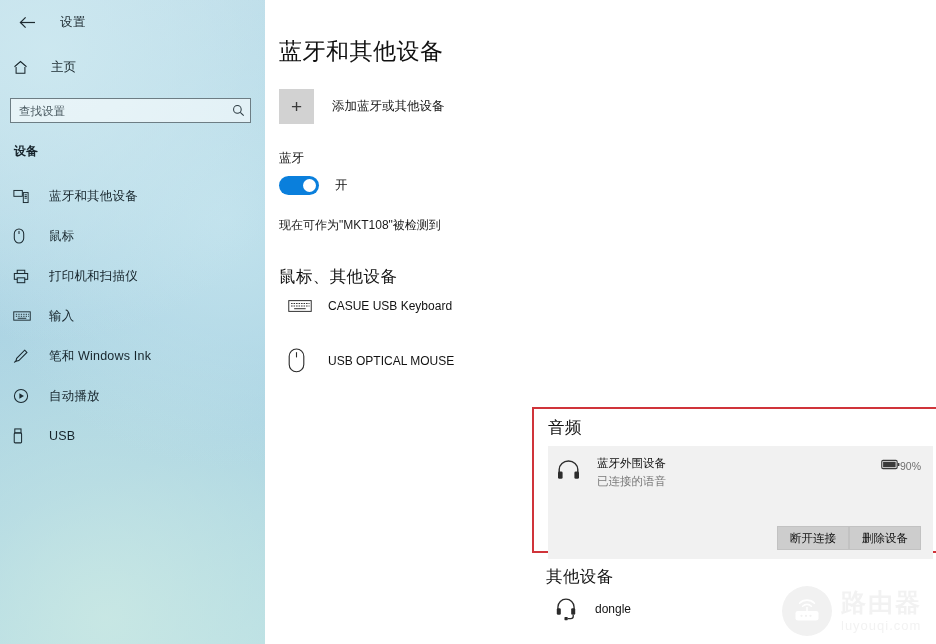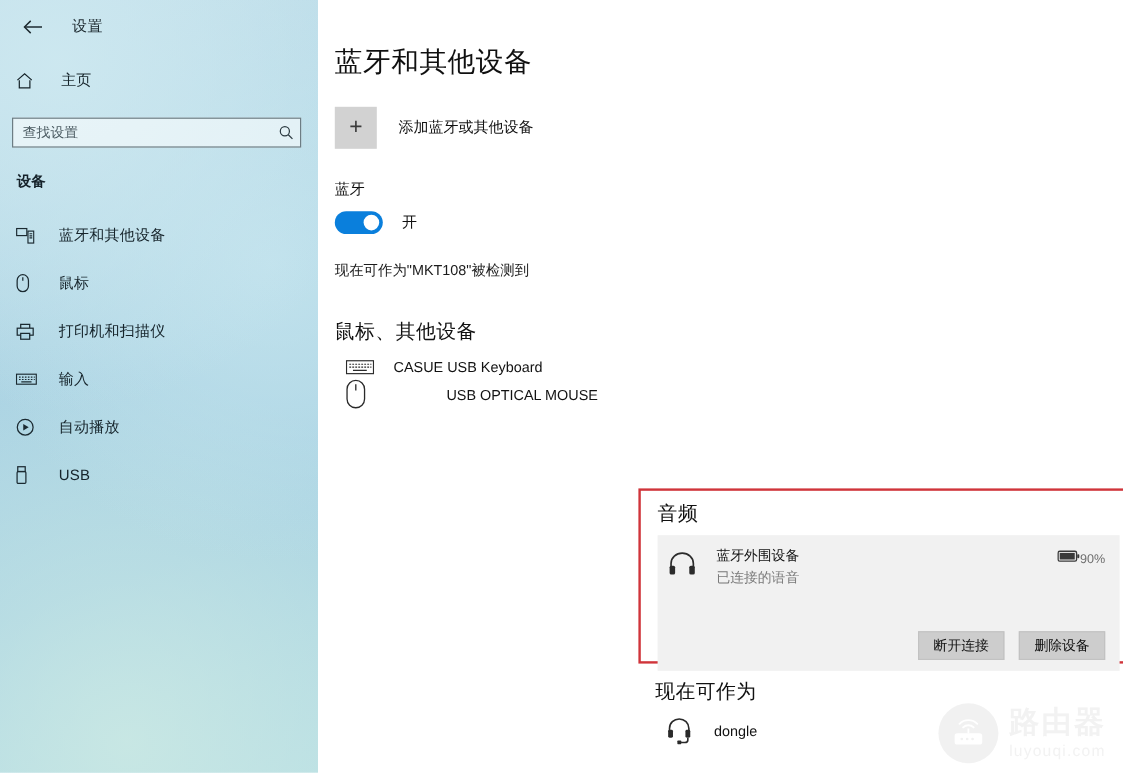--- a/index.html
+++ b/index.html
@@ -143,21 +143,21 @@
   .audio-name { font-size: 11.5px; color: #111; }
   .audio-status { font-size: 11.5px; color: #7a7a7a; margin-top: 3px; }
   .battery {
     position: absolute; right: 12px; top: 10px;
     display: flex; align-items: center;
   }
   .batt-glyph { color: #3a3a3a; }
   .batt-pct { font-size: 10.5px; color: #6f6f6f; margin-top: 2px; }
   .audio-actions {
     position: absolute; right: 12px; bottom: 9px;
-    display: flex; gap: 12px; margin-top: 10px;
+    display: flex;  margin-top: 10px;
   }
   .act-btn {
     background: #cdcdcd; border: 1px solid #c2c2c2;
     font-family: inherit; font-size: 11.5px; color: #101010;
     width: 72px; height: 24px;
     display: flex; align-items: center; justify-content: center;
   }
 
   .other-wrap { position: absolute; left: 281px; top: 566px; }
   .other-head { font-size: 16.5px; color: #111; letter-spacing: .4px; }
@@ -258,20 +258,29 @@
           <svg width="18" height="12" viewBox="0 0 19 12" fill="none" stroke="currentColor" stroke-width="1">
             <rect x="0.8" y="1.6" width="17.4" height="8.8"></rect>
             <path d="M3 4.2h1.4M5.6 4.2h1.4M8.2 4.2h1.4M10.8 4.2h1.4M13.4 4.2h1.4M16 4.2h0.9"></path>
             <path d="M3 6.3h1.4M5.6 6.3h1.4M8.2 6.3h1.4M10.8 6.3h1.4M13.4 6.3h1.4M16 6.3h0.9"></path>
             <path d="M5 8.4 h9"></path>
           </svg>
         </span>
         <span class="lbl">输入</span>
       </div>
 
+      <div class="sb-item">
+        <span class="ico">
+          <svg width="16" height="16" viewBox="0 0 17 17" fill="none" stroke="currentColor" stroke-width="1.1">
+            <path d="M12.4 2.3 L14.8 4.7 L6.2 13.3 L3 14.2 L3.9 11 Z"></path>
+            <path d="M3.3 13.9 C2.2 14.9 1.6 14.4 1.4 15.6"></path>
+          </svg>
+        </span>
+        <span class="lbl">笔和 Windows Ink</span>
+      </div>
 
       <div class="sb-item">
         <span class="ico">
           <svg width="16" height="16" viewBox="0 0 17 17" fill="none" stroke="currentColor" stroke-width="1.1">
             <circle cx="8.5" cy="8.5" r="7"></circle>
             <path d="M6.8 5.6 L11.6 8.5 L6.8 11.4 Z" fill="currentColor" stroke="none"></path>
           </svg>
         </span>
         <span class="lbl">自动播放</span>
       </div>
@@ -316,21 +325,21 @@
         <svg width="24" height="16" viewBox="0 0 25 16" fill="none" stroke="currentColor" stroke-width="1">
           <rect x="0.8" y="2.4" width="23.4" height="11.2"></rect>
           <path d="M3.2 5.4h1.6M5.8 5.4h1.6M8.4 5.4h1.6M11 5.4h1.6M13.6 5.4h1.6M16.2 5.4h1.6M18.8 5.4h1.6M21.4 5.4h1"></path>
           <path d="M3.2 8h1.6M5.8 8h1.6M8.4 8h1.6M11 8h1.6M13.6 8h1.6M16.2 8h1.6M18.8 8h1.6M21.4 8h1"></path>
           <path d="M6.4 10.8 h12"></path>
         </svg>
       </span>
       <span class="dev-name">CASUE USB Keyboard</span>
     </div>
 
-    <div class="dev-row" style="margin-top:2px;gap:44px;">
+    <div class="dev-row" style="margin-top:34px;">
       <span class="dev-ico">
         <svg width="17" height="25" viewBox="0 0 17 25" fill="none" stroke="currentColor" stroke-width="1.1">
           <rect x="1.2" y="1" width="14.6" height="22.8" rx="7.3"></rect>
           <path d="M8.5 4.2 V9.4"></path>
         </svg>
       </span>
       <span class="dev-name">USB OPTICAL MOUSE</span>
     </div>
 
     <div class="audio-wrap">
@@ -363,21 +372,21 @@
         </div>
 
         <div class="audio-actions">
           <button class="act-btn">断开连接</button>
           <button class="act-btn">删除设备</button>
         </div>
       </div>
     </div>
 
     <div class="other-wrap">
-      <div class="other-head">现在可作为</div>
+      <div class="other-head">其他设备</div>
       <div class="dev-row" style="margin-top:9px;padding-left:9px;">
         <span class="dev-ico">
           <svg width="22" height="24" viewBox="0 0 22 25" fill="none" stroke="currentColor" stroke-width="1.4">
             <path d="M2.6 12.6 V10.4 C2.6 5.8 6.4 2.2 11 2.2 C15.6 2.2 19.4 5.8 19.4 10.4 V12.6"></path>
             <rect x="1.4" y="11.6" width="4.2" height="7" rx="1.3" fill="currentColor" stroke="none"></rect>
             <rect x="16.4" y="11.6" width="4.2" height="7" rx="1.3" fill="currentColor" stroke="none"></rect>
             <path d="M18.5 18.8 V20.4 C18.5 21.8 17.4 22.6 16 22.6 H12.6"></path>
             <rect x="9.4" y="20.9" width="3.4" height="3.2" rx="0.6" fill="currentColor" stroke="none"></rect>
           </svg>
         </span>

